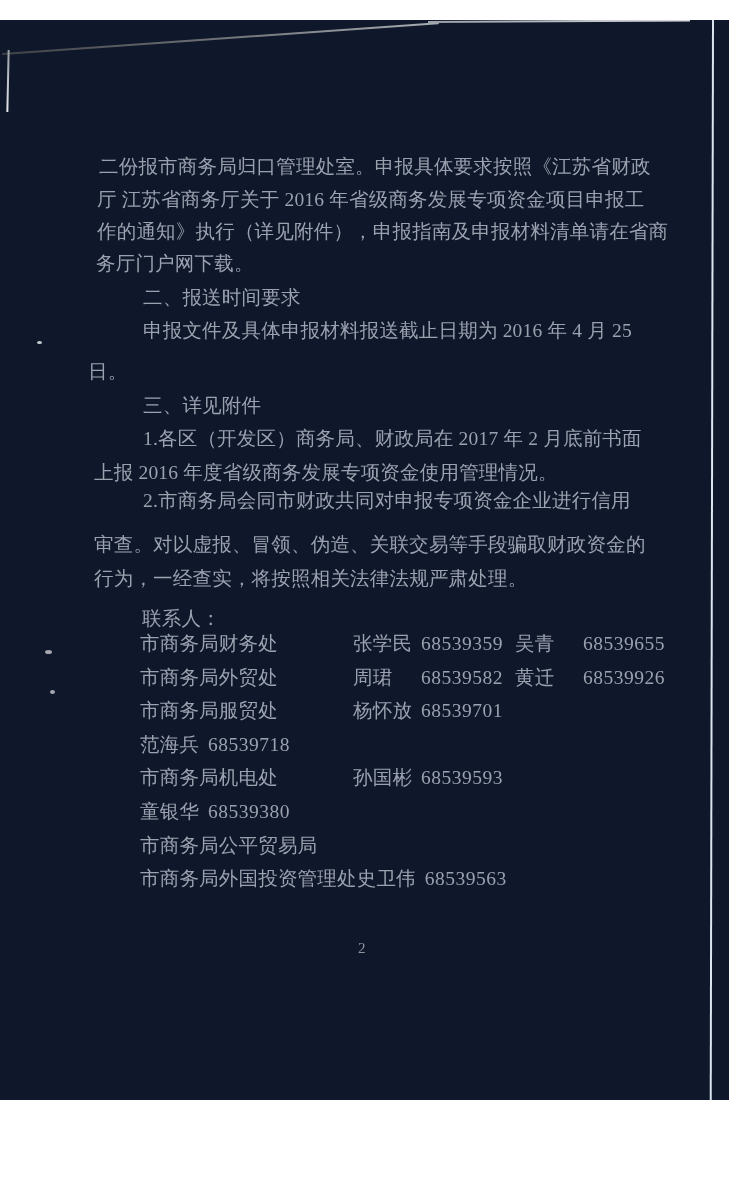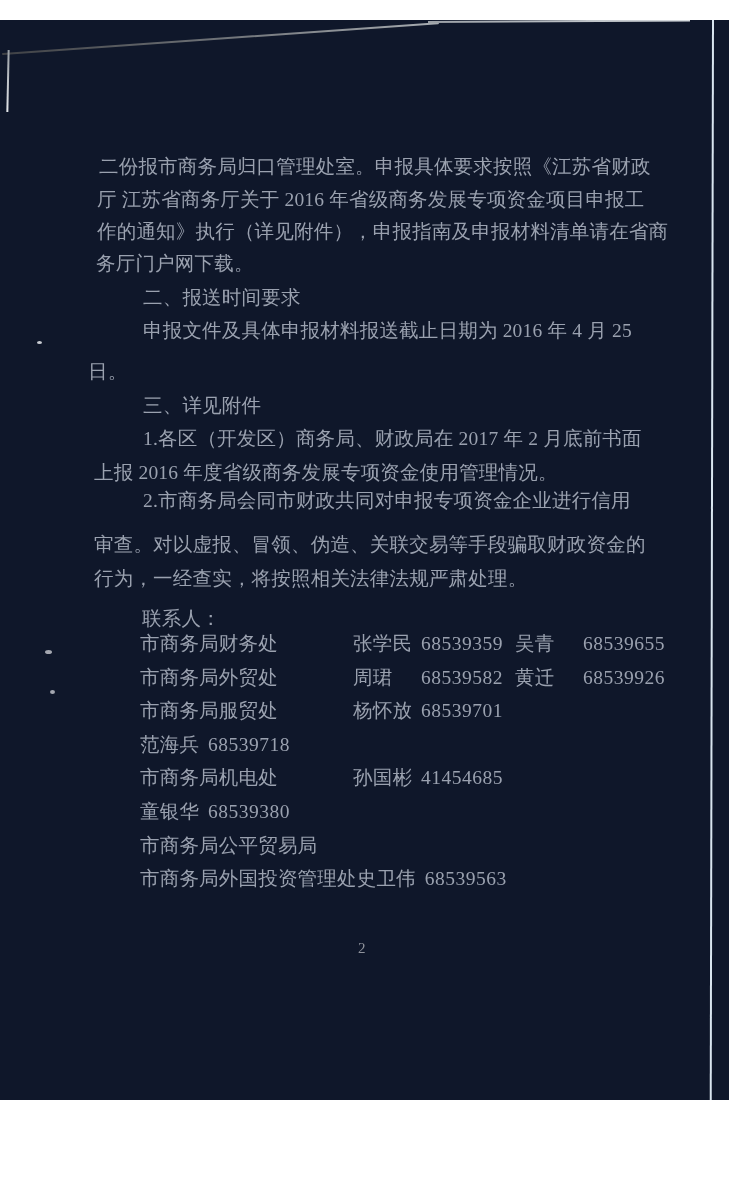--- a/index.html
+++ b/index.html
@@ -143,21 +143,21 @@
       <span class="dept">市商务局服贸处</span>
       <span class="people"><span class="p-name">杨怀放</span><span class="p-phone">68539701</span></span>
     </div>
 
     <div class="contact-row">
       <span class="people"><span class="p-name">范海兵</span><span class="p-phone">68539718</span></span>
     </div>
 
     <div class="contact-row">
       <span class="dept">市商务局机电处</span>
-      <span class="people"><span class="p-name">孙国彬</span><span class="p-phone">41454685</span></span>
+      <span class="people"><span class="p-name">孙国彬</span><span class="p-phone">68539593</span></span>
     </div>
 
     <div class="contact-row">
       <span class="people"><span class="p-name">童银华</span><span class="p-phone">68539380</span></span>
     </div>
 
     <div class="contact-row">
       <span class="dept">市商务局公平贸易局</span>
     </div>
 

